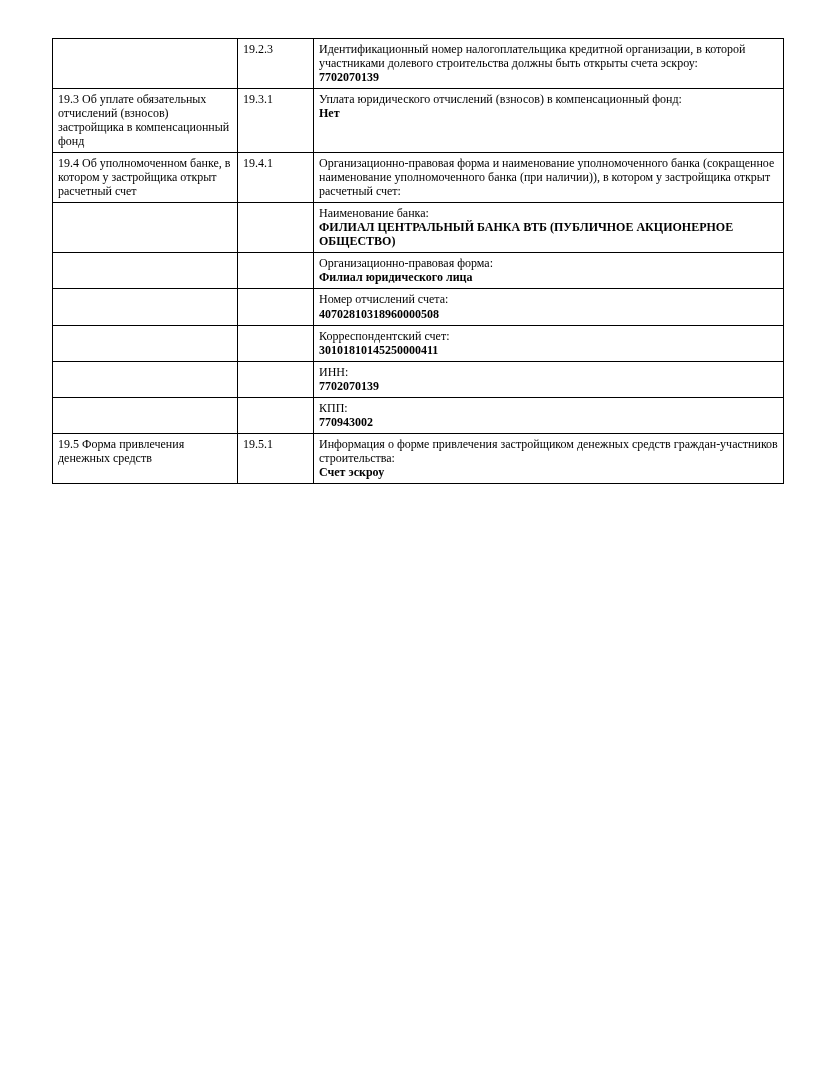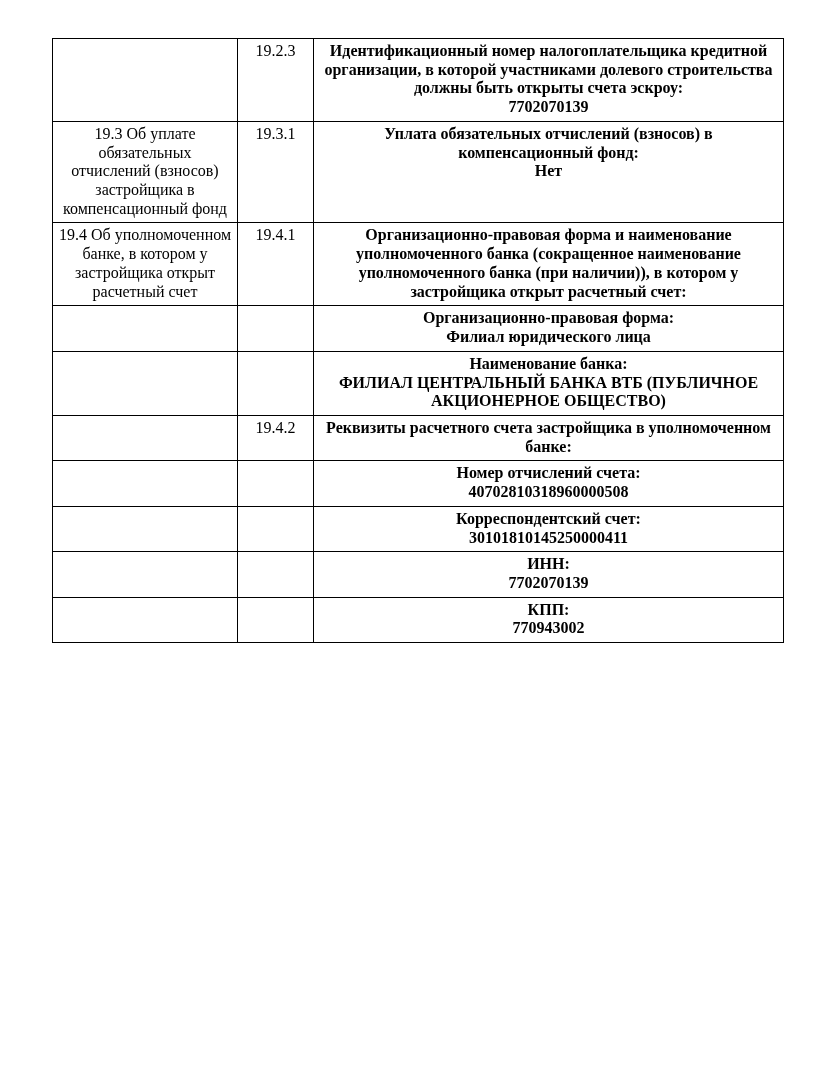--- a/index.html
+++ b/index.html
@@ -22,40 +22,39 @@
   }
   table.doc-table {
     width: 731px;
     border-collapse: collapse;
     table-layout: fixed;
   }
   table.doc-table td {
     border: 1px solid #000000;
     vertical-align: top;
     padding: 3px 5px 4px 5px;
-    font-size: 16px;
+    font-size: 12px;
     line-height: 1.17;
-    text-align: center;
   }
   col.c1 { width: 185px; }
   col.c2 { width: 76px; }
   col.c3 { width: 470px; }
 
   td.cell-code {
     text-align: left;
     padding-left: 7px;
   }
   td.cell-label {
     text-align: left;
   }
   td.cell-content {
     text-align: left;
   }
   .v-mid { vertical-align: middle; }
-  .line { display: block; font-weight: bold; }
+  .line { display: block; }
   .val {
     display: block;
     font-weight: bold;
   }
   .empty-cell { padding: 0; }
 </style>
 </head>
 <body>
 
 <div class="page">
@@ -73,58 +72,51 @@
         <td class="cell-content">
           <span class="line">Идентификационный номер налогоплательщика кредитной организации, в которой участниками долевого строительства должны быть открыты счета эскроу:</span>
           <span class="val">7702070139</span>
         </td>
       </tr>
 
       <tr>
         <td class="cell-label">19.3 Об уплате обязательных отчислений (взносов) застройщика в компенсационный фонд</td>
         <td class="cell-code v-mid">19.3.1</td>
         <td class="cell-content">
-          <span class="line">Уплата обязательных отчислений (взносов) в компенсационный фонд:</span>
+          <span class="line">Уплата юридического отчислений (взносов) в компенсационный фонд:</span>
           <span class="val">Нет</span>
         </td>
       </tr>
 
       <tr>
         <td class="cell-label">19.4 Об уполномоченном банке, в котором у застройщика открыт расчетный счет</td>
         <td class="cell-code v-mid">19.4.1</td>
         <td class="cell-content">
           <span class="line">Организационно-правовая форма и наименование уполномоченного банка (сокращенное наименование уполномоченного банка (при наличии)), в котором у застройщика открыт расчетный счет:</span>
         </td>
       </tr>
 
       <tr>
         <td class="cell-label empty-cell"></td>
         <td class="cell-code empty-cell"></td>
         <td class="cell-content">
-          <span class="line">Организационно-правовая форма:</span>
-          <span class="val">Филиал юридического лица</span>
+          <span class="line">Наименование банка:</span>
+          <span class="val">ФИЛИАЛ ЦЕНТРАЛЬНЫЙ БАНКА ВТБ (ПУБЛИЧНОЕ АКЦИОНЕРНОЕ ОБЩЕСТВО)</span>
         </td>
       </tr>
 
       <tr>
         <td class="cell-label empty-cell"></td>
         <td class="cell-code empty-cell"></td>
         <td class="cell-content">
-          <span class="line">Наименование банка:</span>
-          <span class="val">ФИЛИАЛ ЦЕНТРАЛЬНЫЙ БАНКА ВТБ (ПУБЛИЧНОЕ АКЦИОНЕРНОЕ ОБЩЕСТВО)</span>
+          <span class="line">Организационно-правовая форма:</span>
+          <span class="val">Филиал юридического лица</span>
         </td>
       </tr>
 
-      <tr>
-        <td class="cell-label empty-cell"></td>
-        <td class="cell-code">19.4.2</td>
-        <td class="cell-content">
-          <span class="line">Реквизиты расчетного счета застройщика в уполномоченном банке:</span>
-        </td>
-      </tr>
 
       <tr>
         <td class="cell-label empty-cell"></td>
         <td class="cell-code empty-cell"></td>
         <td class="cell-content">
           <span class="line">Номер отчислений счета:</span>
           <span class="val">40702810318960000508</span>
         </td>
       </tr>
 
@@ -151,16 +143,24 @@
         <td class="cell-label empty-cell"></td>
         <td class="cell-code empty-cell"></td>
         <td class="cell-content">
           <span class="line">КПП:</span>
           <span class="val">770943002</span>
         </td>
       </tr>
 
 
 
+      <tr>
+        <td class="cell-label">19.5 Форма привлечения денежных средств</td>
+        <td class="cell-code">19.5.1</td>
+        <td class="cell-content">
+          <span class="line">Информация о форме привлечения застройщиком денежных средств граждан-участников строительства:</span>
+          <span class="val">Счет эскроу</span>
+        </td>
+      </tr>
 
     </tbody>
   </table>
 </div>
 
 </body></html>

